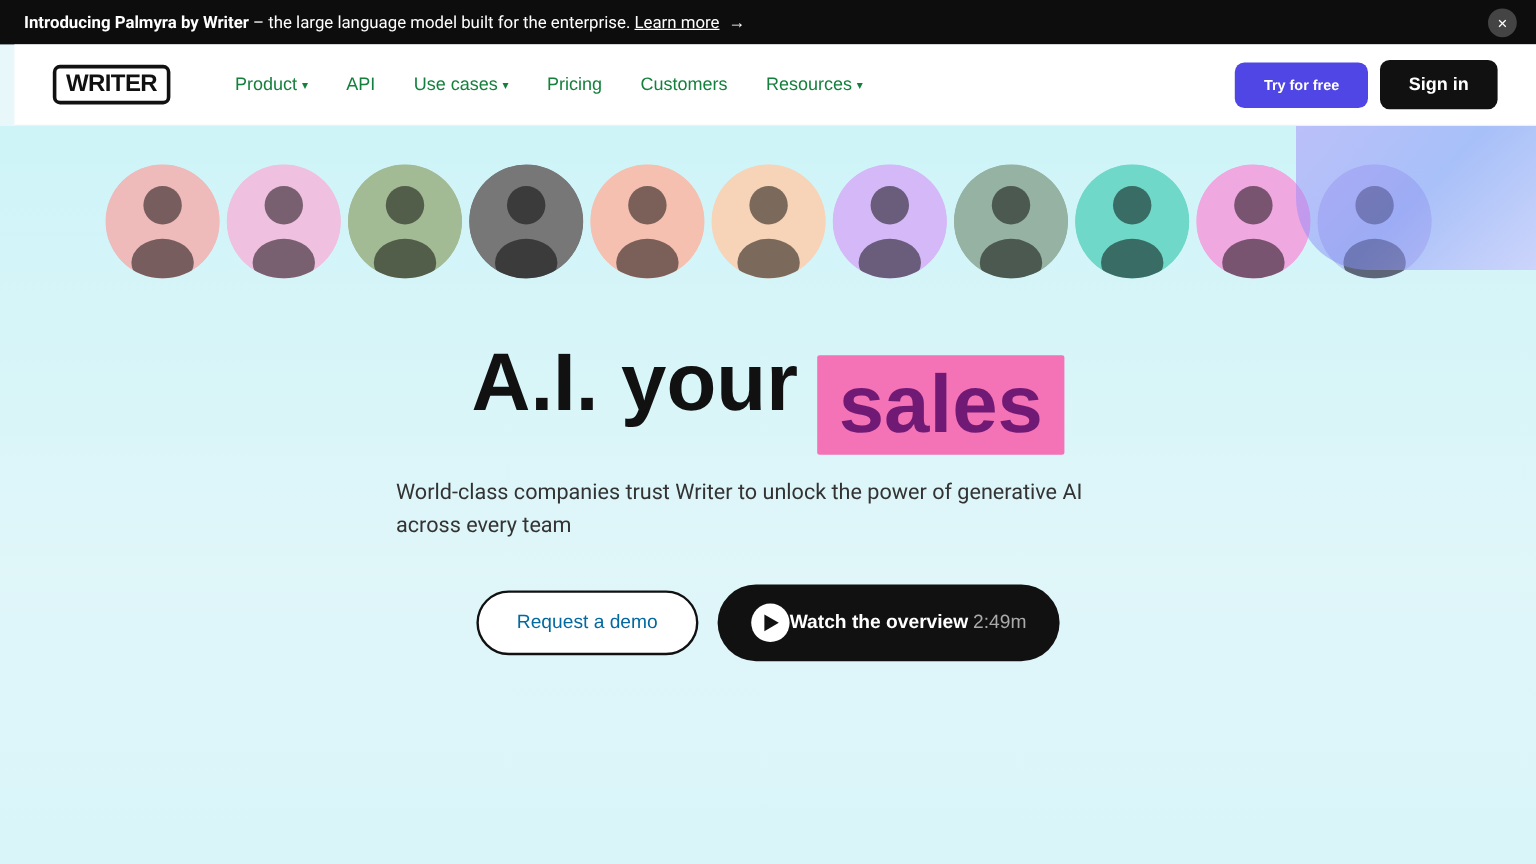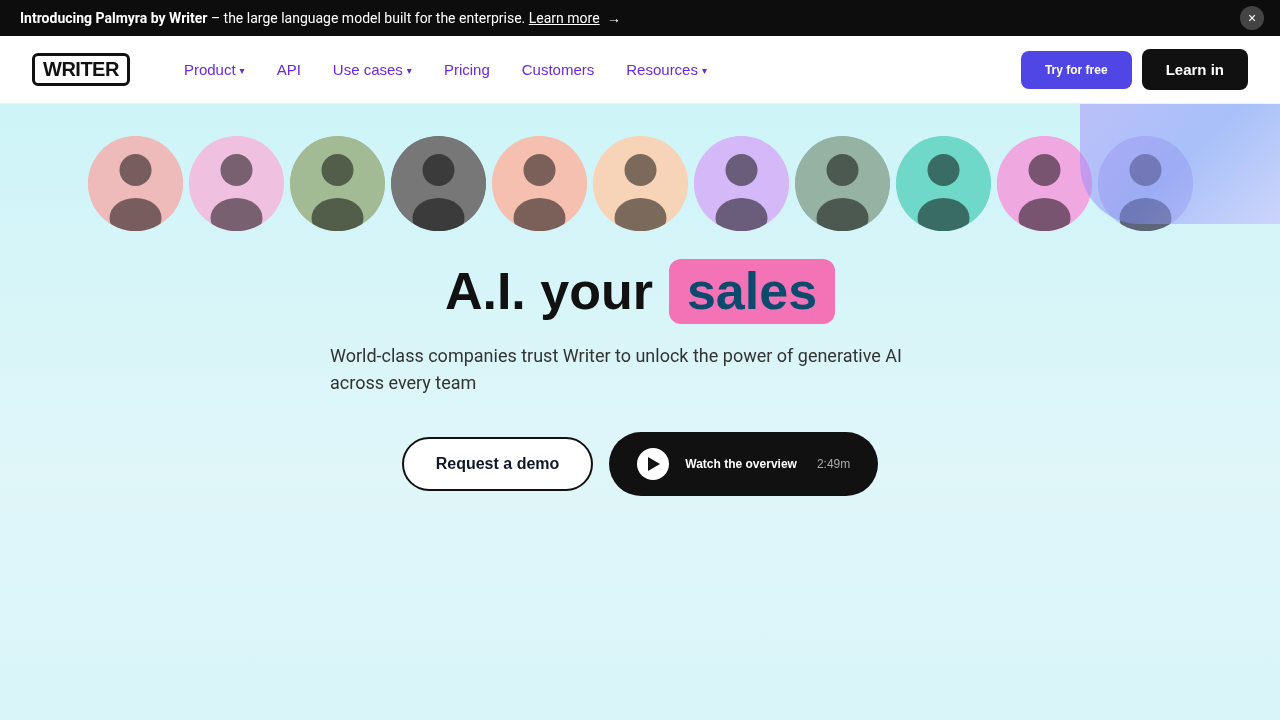--- a/index.html
+++ b/index.html
@@ -49,20 +49,21 @@
     
     nav {
       background: #fff;
       display: flex;
       align-items: center;
       padding: 0 32px;
       height: 68px;
       border-bottom: 1px solid #f0f0f0;
       position: relative;
       z-index: 10;
+      margin-left: 12px;
     }
     .nav-logo {
       font-weight: 900;
       font-size: 22px;
       letter-spacing: -0.5px;
       color: #111;
       margin-right: 40px;
       text-transform: uppercase;
       font-family: 'Arial Black', Arial, sans-serif;
     }
@@ -75,21 +76,21 @@
     }
     .nav-links {
       display: flex;
       align-items: center;
       gap: 4px;
       flex: 1;
     }
     .nav-link {
       padding: 8px 14px;
       font-size: 15px;
-      color: #6d28d9;
+      color: #15803d;
       cursor: pointer;
       border-radius: 6px;
       display: flex;
       align-items: center;
       gap: 4px;
       font-weight: 500;
       border: none;
       background: none;
     }
     .nav-link .chevron {
@@ -147,40 +148,41 @@
       border-radius: 50%;
       overflow: hidden;
       display: flex;
       align-items: center;
       justify-content: center;
       flex-shrink: 0;
     }
 
     
     .hero-headline {
-      font-size: 52px;
+      font-size: 68px;
       font-weight: 900;
       color: #111;
       text-align: center;
       line-height: 1.1;
       margin-bottom: 18px;
       font-family: 'Arial Black', Arial, sans-serif;
       display: flex;
       align-items: center;
       gap: 16px;
       flex-wrap: wrap;
       justify-content: center;
     }
     .hero-headline .highlight-word {
       background: #f472b6;
-      border-radius: 12px;
+      border-radius: 2px;
       padding: 4px 18px;
-      color: #0c4a6e;
+      color: #701a75;
       font-style: normal;
       display: inline-block;
+      margin-top: 36px;
     }
 
     
     .hero-subtext {
       font-size: 18px;
       color: #333;
       text-align: left;
       max-width: 620px;
       margin-bottom: 36px;
       line-height: 1.5;
@@ -189,40 +191,40 @@
     
     .cta-row {
       display: flex;
       align-items: center;
       gap: 16px;
       flex-wrap: wrap;
       justify-content: center;
     }
     .btn-demo {
       background: #fff;
-      color: #0f172a;
+      color: #0369a1;
       border: 2px solid #111;
       padding: 16px 32px;
       border-radius: 50px;
       font-size: 16px;
-      font-weight: 700;
+      font-weight: 400;
       cursor: pointer;
     }
     .btn-video {
       background: #111;
       color: #fff;
       border: none;
       padding: 16px 28px;
       border-radius: 50px;
-      font-size: 12px;
+      font-size: 16px;
       font-weight: 600;
       cursor: pointer;
       display: flex;
       align-items: center;
-      gap: 16px;
+      gap: 0;
     }
     .play-icon {
       width: 32px;
       height: 32px;
       background: #fff;
       border-radius: 50%;
       display: flex;
       align-items: center;
       justify-content: center;
       flex-shrink: 0;
@@ -289,21 +291,21 @@
     <button class="nav-link">
       <span>Customers</span>
     </button>
     <button class="nav-link">
       <span>Resources</span>
       <span class="chevron">▾</span>
     </button>
   </div>
   <div class="nav-actions">
     <button class="btn-try">Try for free</button>
-    <button class="btn-signin">Learn in</button>
+    <button class="btn-signin">Sign in</button>
   </div>
 </nav>
 
 <section class="hero">
   <div class="hero-decoration"></div>
 
   <div class="avatars-row" id="avatars-row">
   <div class="avatar-circle" style="background: rgb(238, 186, 186); filter: none;">
         <svg xmlns="http://www.w3.org/2000/svg" viewBox="0 0 95 95" width="95" height="95">
       <rect width="95" height="95" rx="47.5" fill="#eebaba"></rect>

